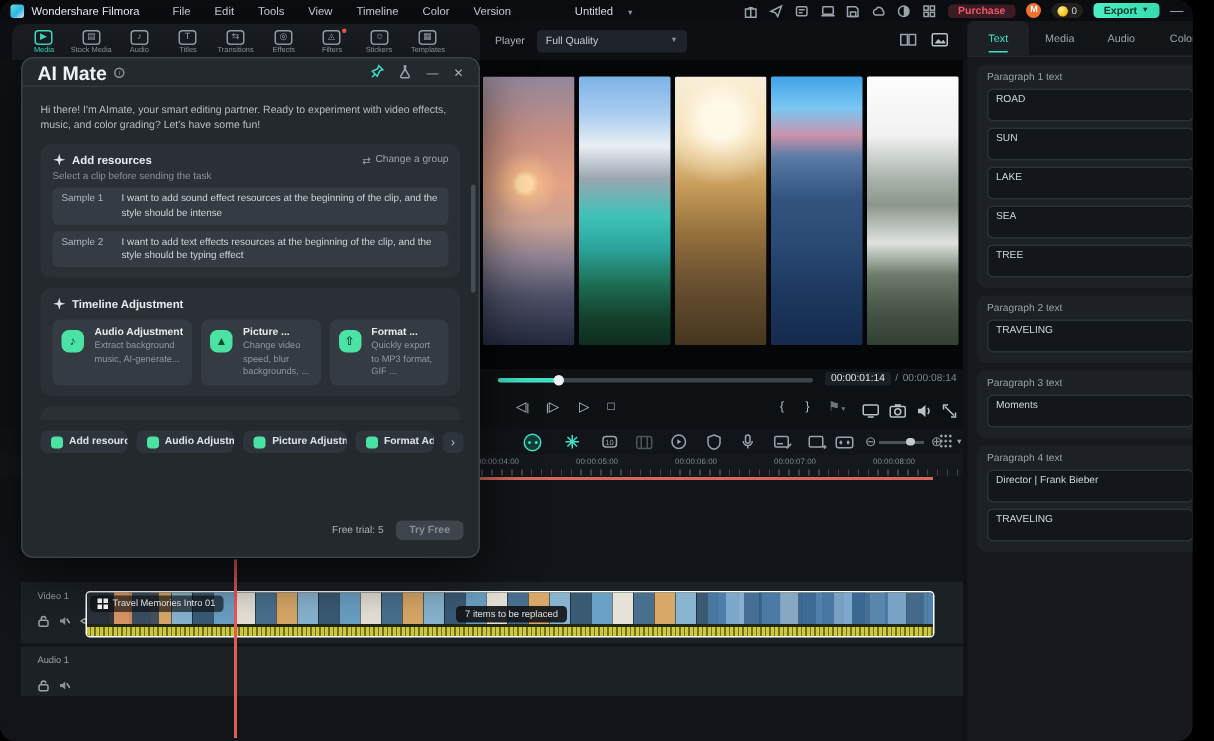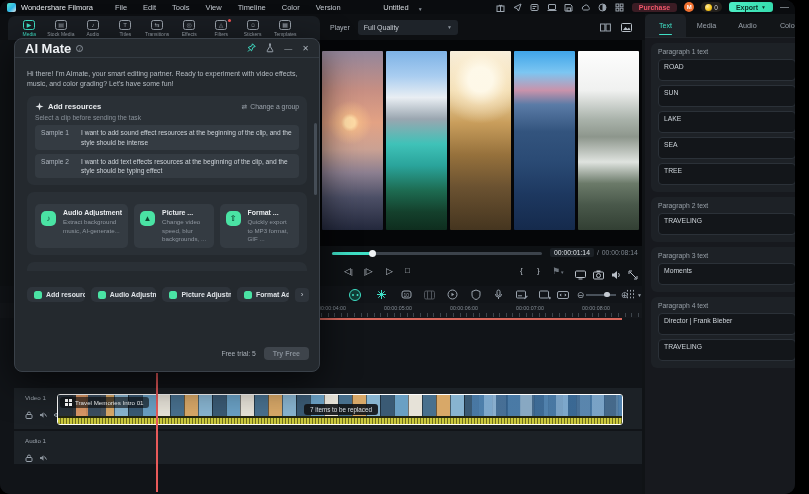--- a/index.html
+++ b/index.html
@@ -541,20 +541,26 @@
           <span class="sample-lb">Sample 1</span>
           <span class="sample-tx">I want to add sound effect resources at the beginning of the clip, and the style should be intense</span>
         </div>
         <div class="sample">
           <span class="sample-lb">Sample 2</span>
           <span class="sample-tx">I want to add text effects resources at the beginning of the clip, and the style should be typing effect</span>
         </div>
       </div>
 
       <div class="acard">
+        <div class="acard-head">
+          <svg width="9" height="9">
+              <path d="M4.5 0.5 L5.4 3.6 L8.5 4.5 L5.4 5.4 L4.5 8.5 L3.6 5.4 L0.5 4.5 L3.6 3.6 Z" fill="#dfe3e7"></path>
+            </svg>
+          <span class="acard-title">Timeline Adjustment</span>
+        </div>
         <div class="feat-row">
           <div class="feat">
             <span class="feat-ic">♪</span>
             <div class="feat-t">Audio Adjustment</div>
             <div class="feat-d">Extract background music, AI-generate...</div>
           </div>
           <div class="feat">
             <span class="feat-ic">▲</span>
             <div class="feat-t">Picture ...</div>
             <div class="feat-d">Change video speed, blur backgrounds, ...</div>

